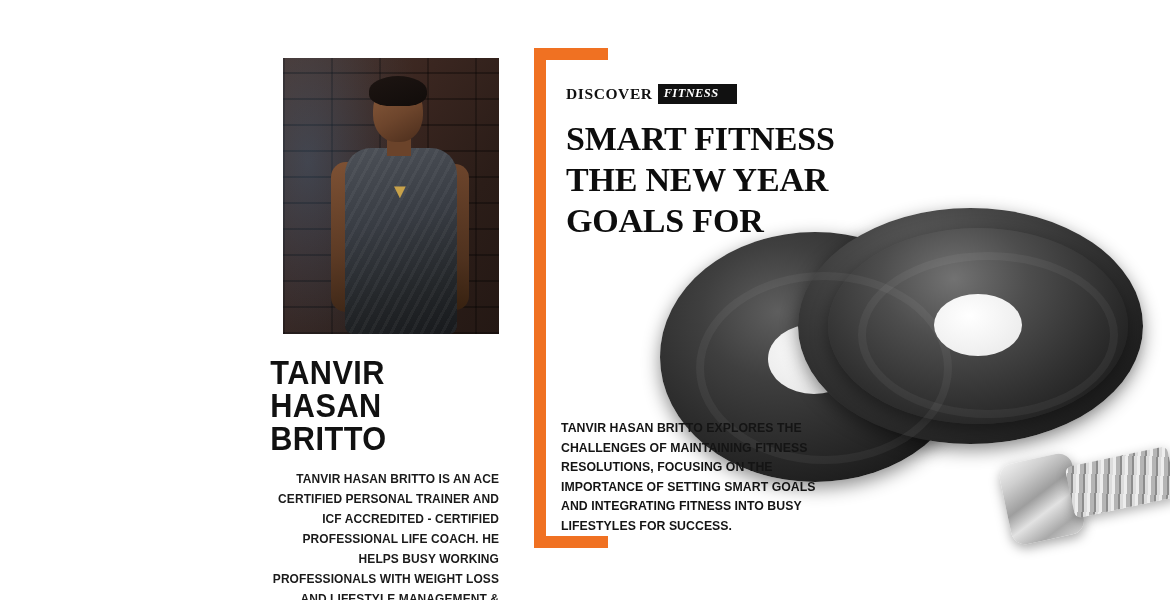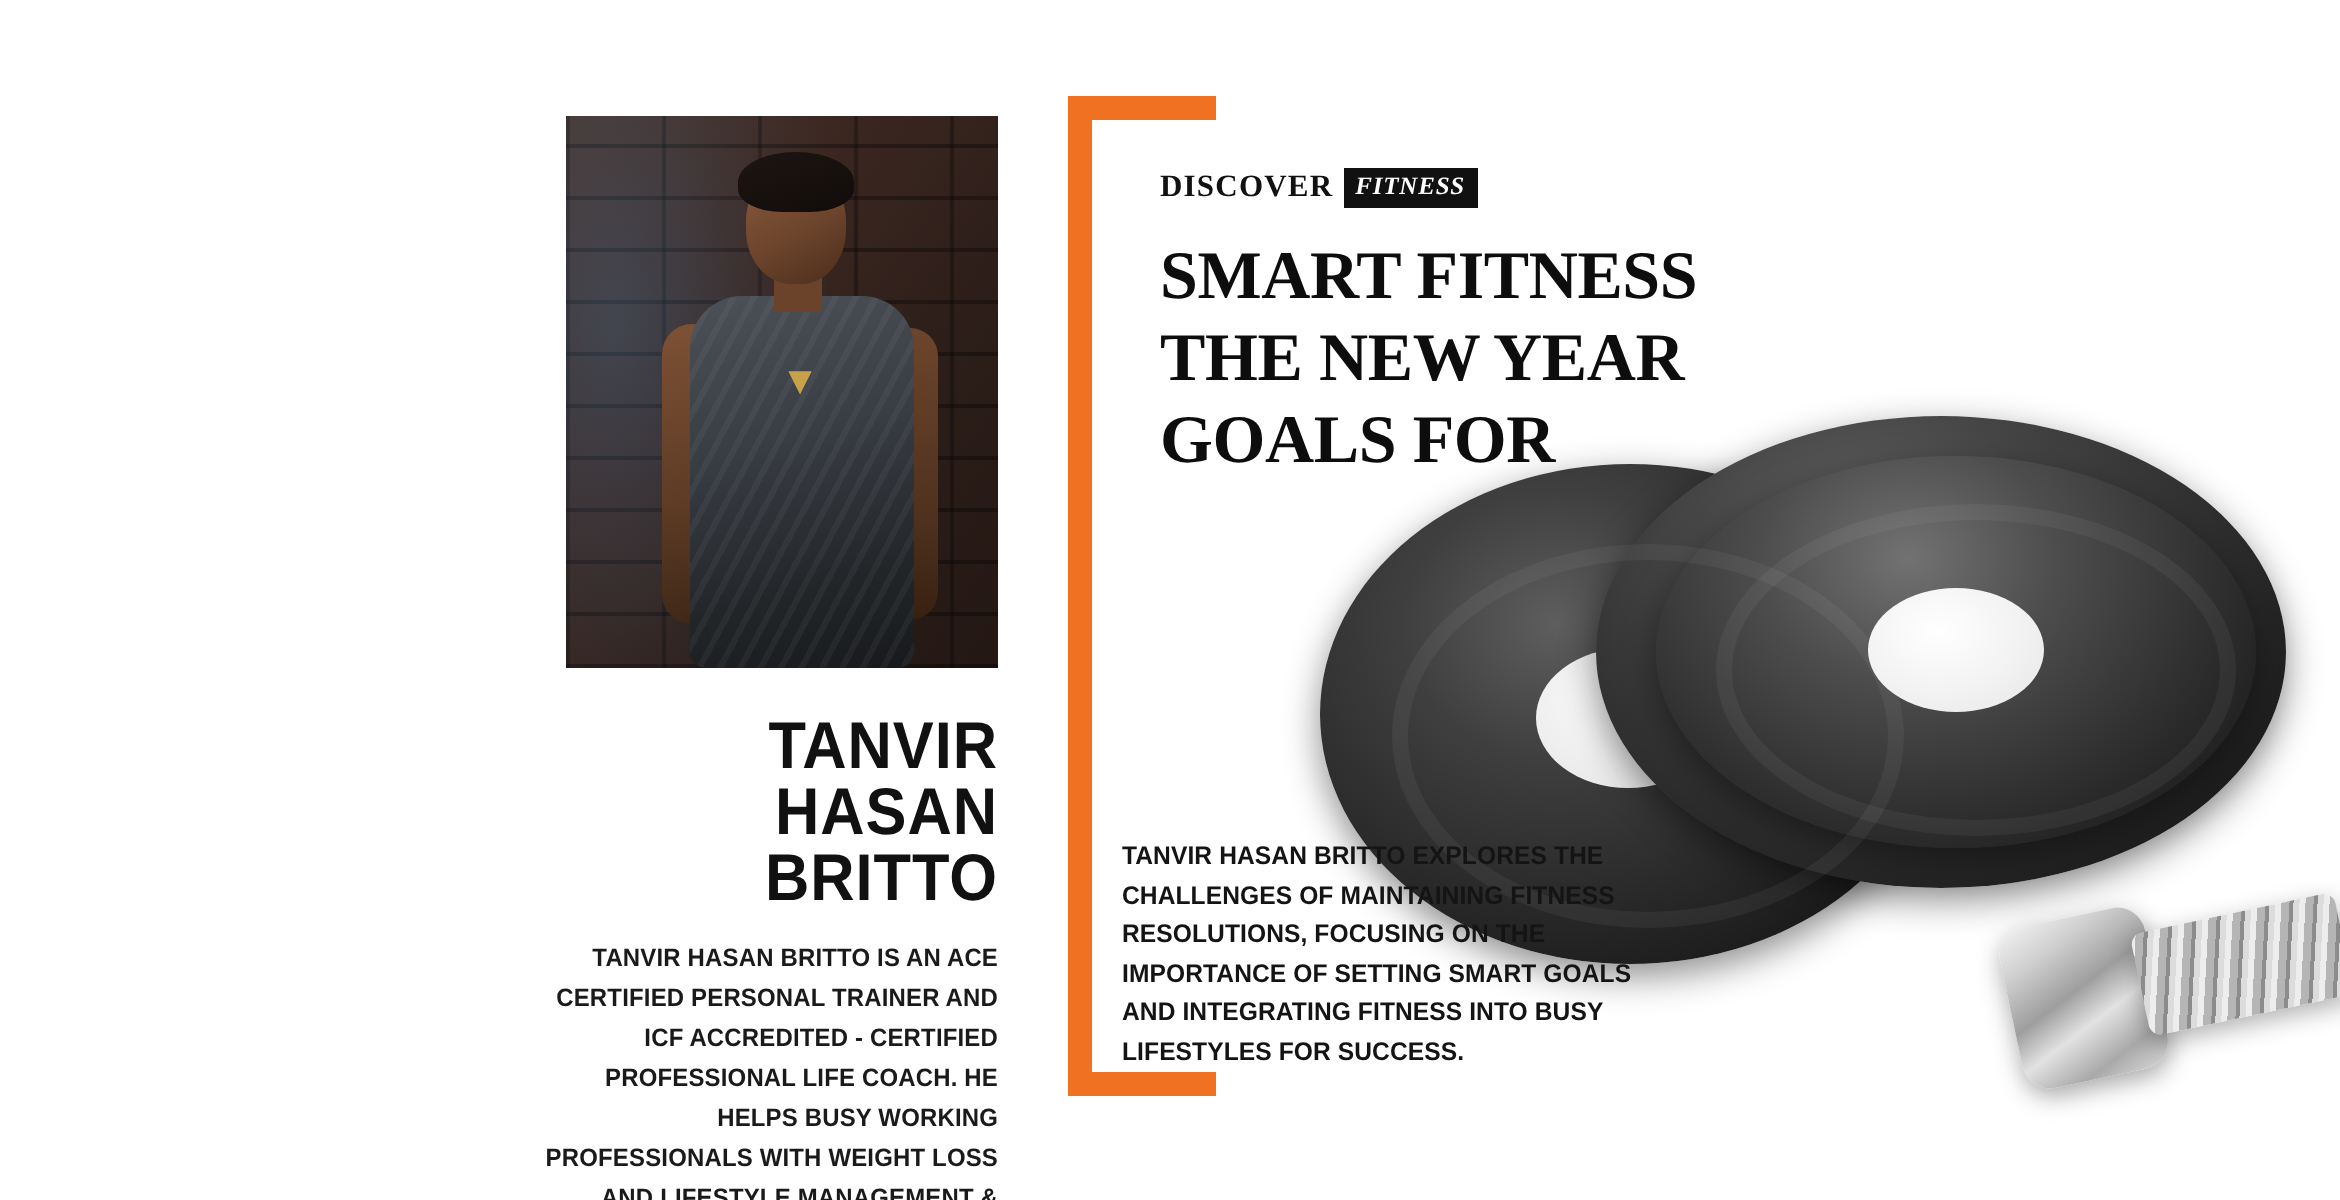--- a/index.html
+++ b/index.html
@@ -195,21 +195,20 @@
     left: 60px; top: 104px;
     width: 22px; height: 22px;
     color: #c8a24a;
     font-size: 20px;
     line-height: 22px;
     text-align: center;
   }
 
   .name-block {
     margin-top: 22px;
-    text-align: right;
     width: 246px;
   }
   .name-line {
     font-family: "Liberation Sans", sans-serif;
     font-weight: 700;
     font-size: 33px;
     line-height: 33px;
     letter-spacing: 0.5px;
     color: #111111;
     text-transform: uppercase;
@@ -254,21 +253,21 @@
   .bracket-bottom {
     position: absolute;
     left: 0; bottom: 0;
     width: 74px; height: 12px;
     background: #f07122;
   }
 
   
   .head-col {
     position: absolute;
-    left: 580px;
+    left: 566px;
     top: 84px;
     width: 330px;
   }
   .kicker {
     display: flex;
     align-items: center;
     gap: 5px;
     margin-bottom: 14px;
   }
   .kicker-main {
@@ -280,21 +279,21 @@
     text-transform: uppercase;
   }
   .kicker-tag {
     background: #111111;
     color: #ffffff;
     font-family: "Liberation Serif", serif;
     font-style: italic;
     font-weight: 700;
     font-size: 12.5px;
     letter-spacing: 0.4px;
-    padding: 2px 6px 3px 6px;
+    padding: 2px 18px 3px 6px;
     text-transform: uppercase;
   }
   .headline {
     font-family: "Liberation Serif", serif;
     font-weight: 700;
     font-size: 34px;
     line-height: 41px;
     letter-spacing: -0.2px;
     color: #0d0d0d;
     text-transform: uppercase;

